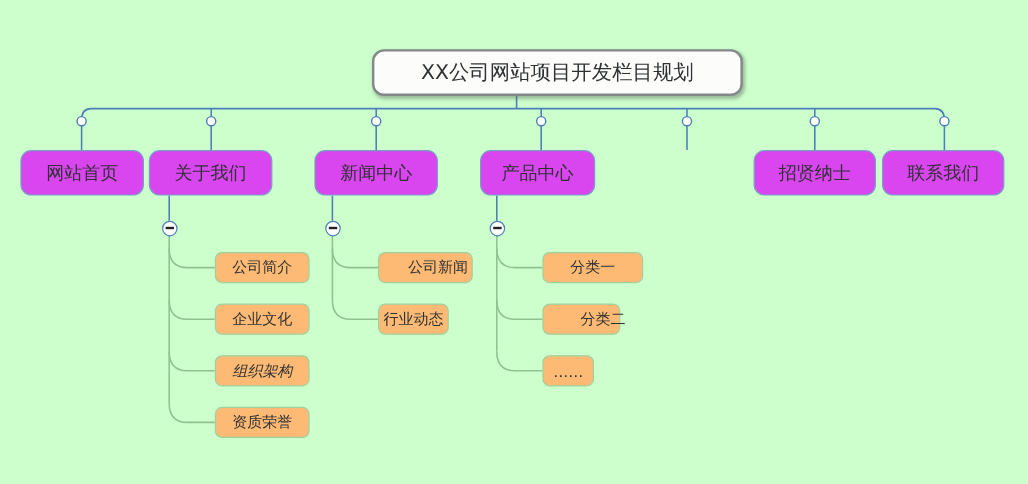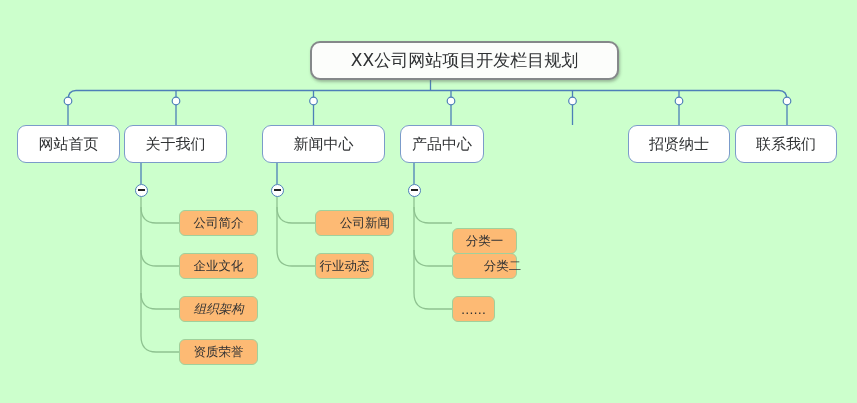--- a/index.html
+++ b/index.html
@@ -29,21 +29,21 @@
     left:276px;top:41px;width:309px;height:39px;
     background:#fcfdfb;
     border:2px solid #85888a;
     border-radius:10px;
     box-shadow:1px 2px 3px rgba(90,105,90,.45);
     font-size:17px;
     margin-left:34px;
   }
   .node-l2{
     top:125px;height:38px;
-    background:#ffffff;
+    background:#d946ef;
     border:1.5px solid #7b9bca;
     border-radius:9px;
     font-size:15px;
     text-align:center;
   }
   .node-l3{
     height:26px;
     background:#fdba74;
     border:1.2px solid #a0d09c;
     border-radius:6px;
@@ -110,22 +110,22 @@
       <path d="M414,207 Q414,223 429,223 H452"></path>
       <path d="M414,250 Q414,266 429,266 H452"></path>
       <path d="M414,293 Q414,309 429,309 H452"></path>
     </g>
   </svg>
 
   <div class="node node-root">XX公司网站项目开发栏目规划</div>
 
   <div class="node node-l2" style="left:17px;width:103px;">网站首页</div>
   <div class="node node-l2" style="left:124px;width:103px;">关于我们</div>
-  <div class="node node-l2" style="left:262px;width:123px;">新闻中心</div>
-  <div class="node node-l2" style="left:400px;width:84px;">产品中心</div>
+  <div class="node node-l2" style="left:262px;width:103px;">新闻中心</div>
+  <div class="node node-l2" style="left:400px;width:96px;">产品中心</div>
   <div class="node node-l2" style="left:628px;width:102px;">招贤纳士</div>
   <div class="node node-l2" style="left:735px;width:102px;">联系我们</div>
 
   <div class="collapse-btn" style="left:134.5px;top:183.5px;">
     <span class="minus"></span>
   </div>
   <div class="collapse-btn" style="left:270.5px;top:183.5px;">
     <span class="minus"></span>
   </div>
   <div class="collapse-btn" style="left:407.5px;top:183.5px;">
@@ -133,17 +133,17 @@
   </div>
 
   <div class="node node-l3" style="left:179px;top:210px;width:79px;">公司简介</div>
   <div class="node node-l3" style="left:179px;top:253px;width:79px;">企业文化</div>
   <div class="node node-l3" style="left:179px;top:296px;width:79px;font-style:italic;">组织架构</div>
   <div class="node node-l3" style="left:179px;top:339px;width:79px;">资质荣誉</div>
 
   <div class="node node-l3" style="left:315px;top:210px;width:79px;padding-left:21px;">公司新闻</div>
   <div class="node node-l3" style="left:315px;top:253px;width:59px;">行业动态</div>
 
-  <div class="node node-l3" style="left:452px;top:228px;width:65px;">分类一</div>
+  <div class="node node-l3" style="left:452px;top:210px;width:84px;">分类一</div>
   <div class="node node-l3" style="left:452px;top:253px;width:65px;padding-left:36px;">分类二</div>
   <div class="node node-l3" style="left:452px;top:296px;width:43px;">……</div>
 
 </div>
 
 </body></html>

